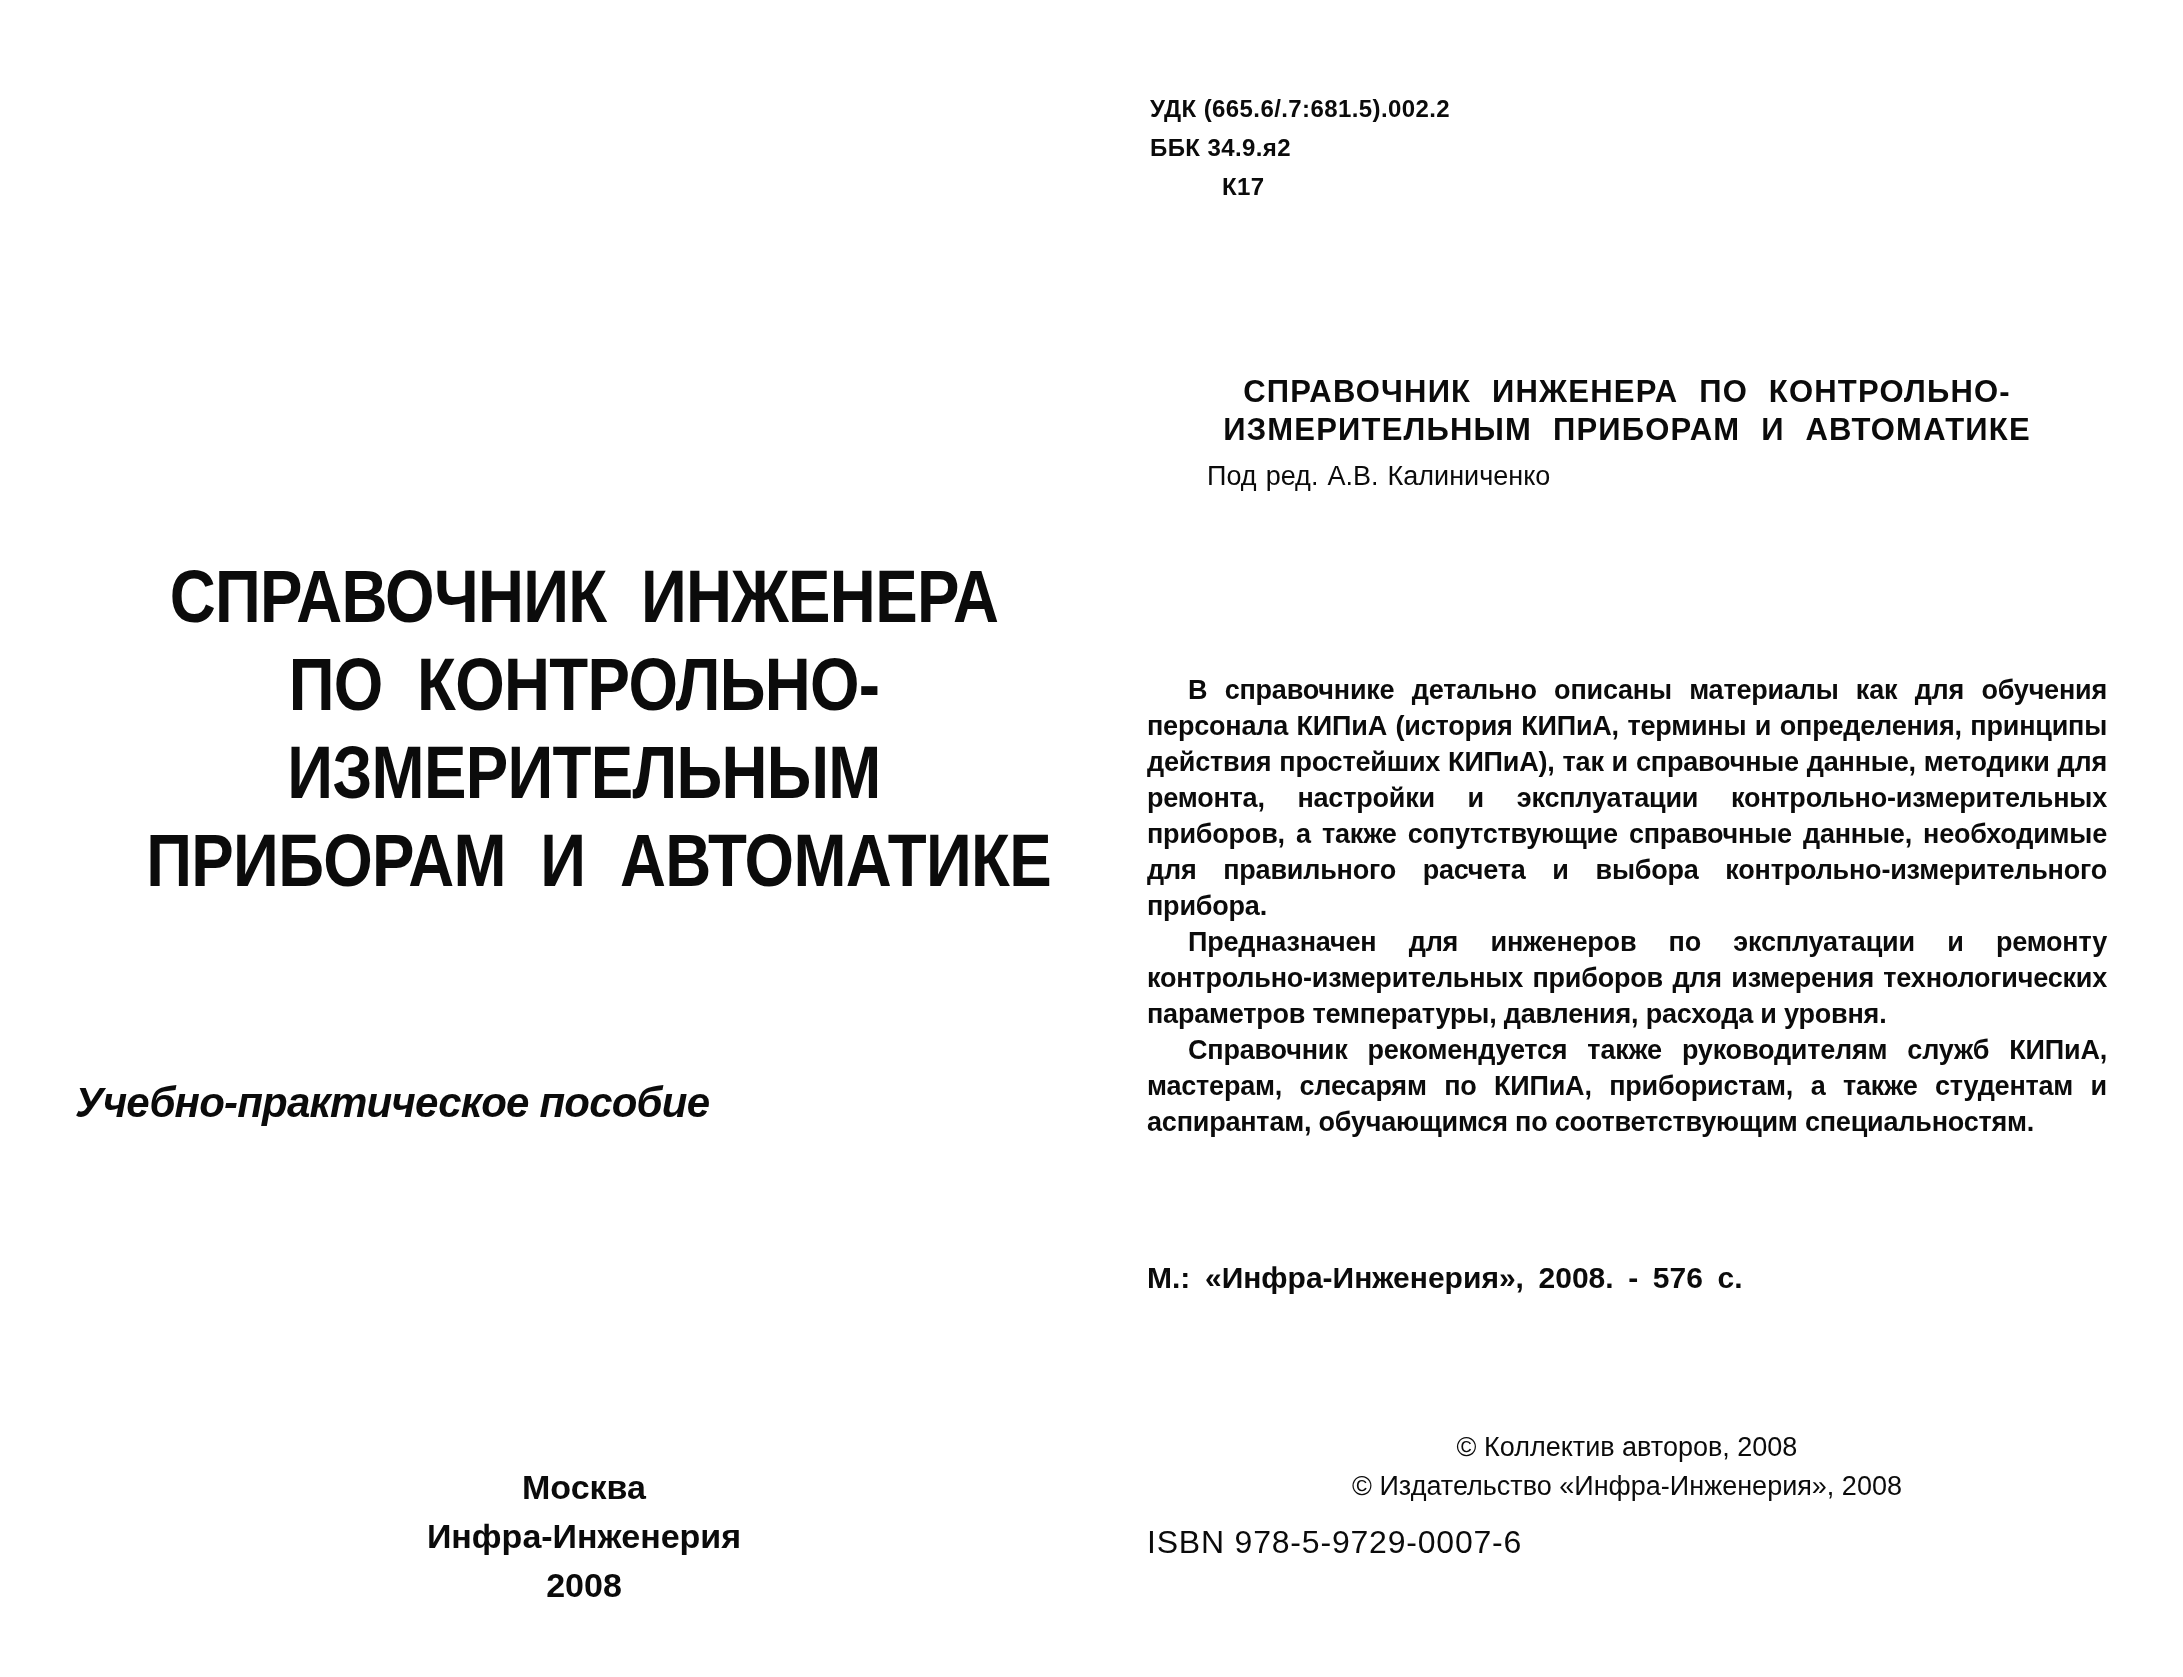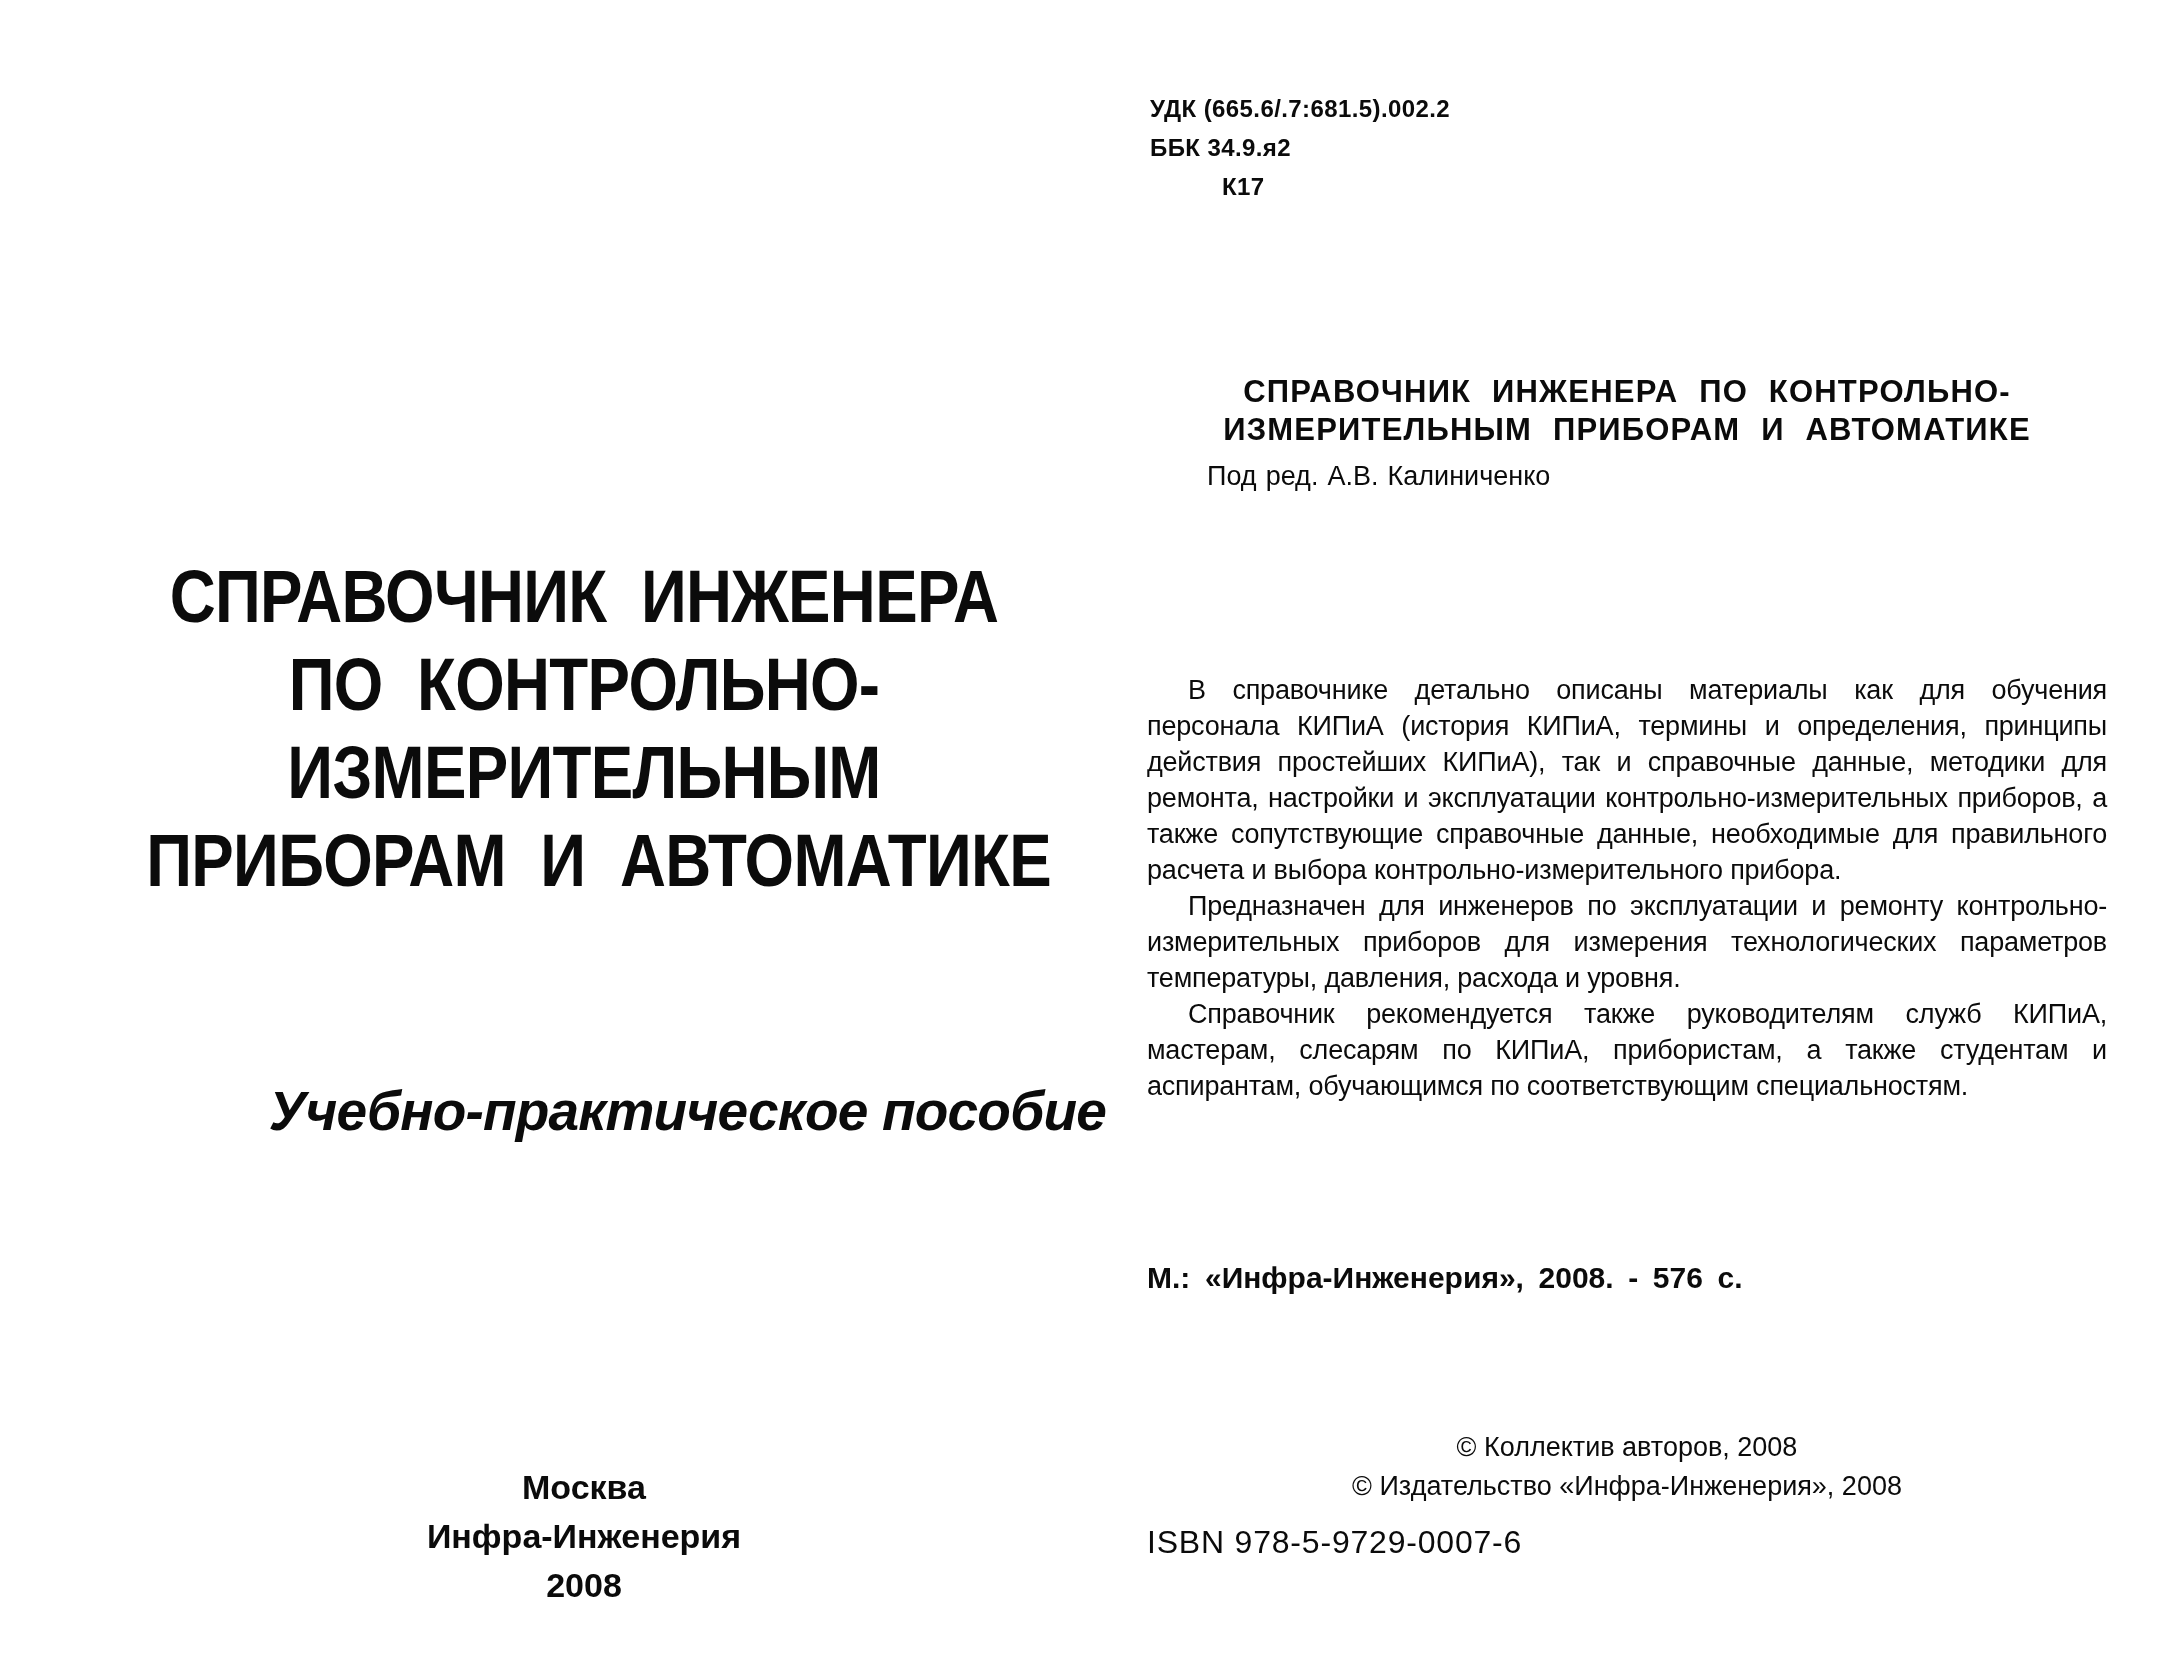--- a/index.html
+++ b/index.html
@@ -25,25 +25,25 @@
     font-size: 74px;
     line-height: 88px;
     letter-spacing: -0.8px;
     word-spacing: 20.4px;
     transform: scaleX(0.86);
     transform-origin: 50% 0;
     white-space: nowrap;
   }
   .subtitle {
     position: absolute;
-    left: 88px; top: 1079px; width: 1018px;
-    text-align: right;
+    left: 75px; top: 1079px; width: 1018px;
+    text-align: left;
     font-weight: bold;
     font-style: italic;
-    font-size: 55px;
+    font-size: 42px;
     letter-spacing: -0.8px;
   }
   .publisher-block {
     position: absolute;
     left: 75px; top: 1463px; width: 1018px;
     text-align: center;
     font-weight: bold;
     font-size: 34px;
     line-height: 49px;
   }
@@ -79,20 +79,21 @@
     word-spacing: 1.6px;
   }
 
   .annotation {
     position: absolute;
     left: 55px; top: 672px; width: 960px;
     font-size: 27px;
     line-height: 36px;
     letter-spacing: -0.2px;
     text-align: justify;
+    font-weight: bold;
   }
   .annotation p { margin: 0; text-indent: 41px; }
 
   .imprint {
     position: absolute;
     left: 55px; top: 1261px;
     font-weight: bold;
     font-size: 30px;
     word-spacing: 6.3px;
   }

